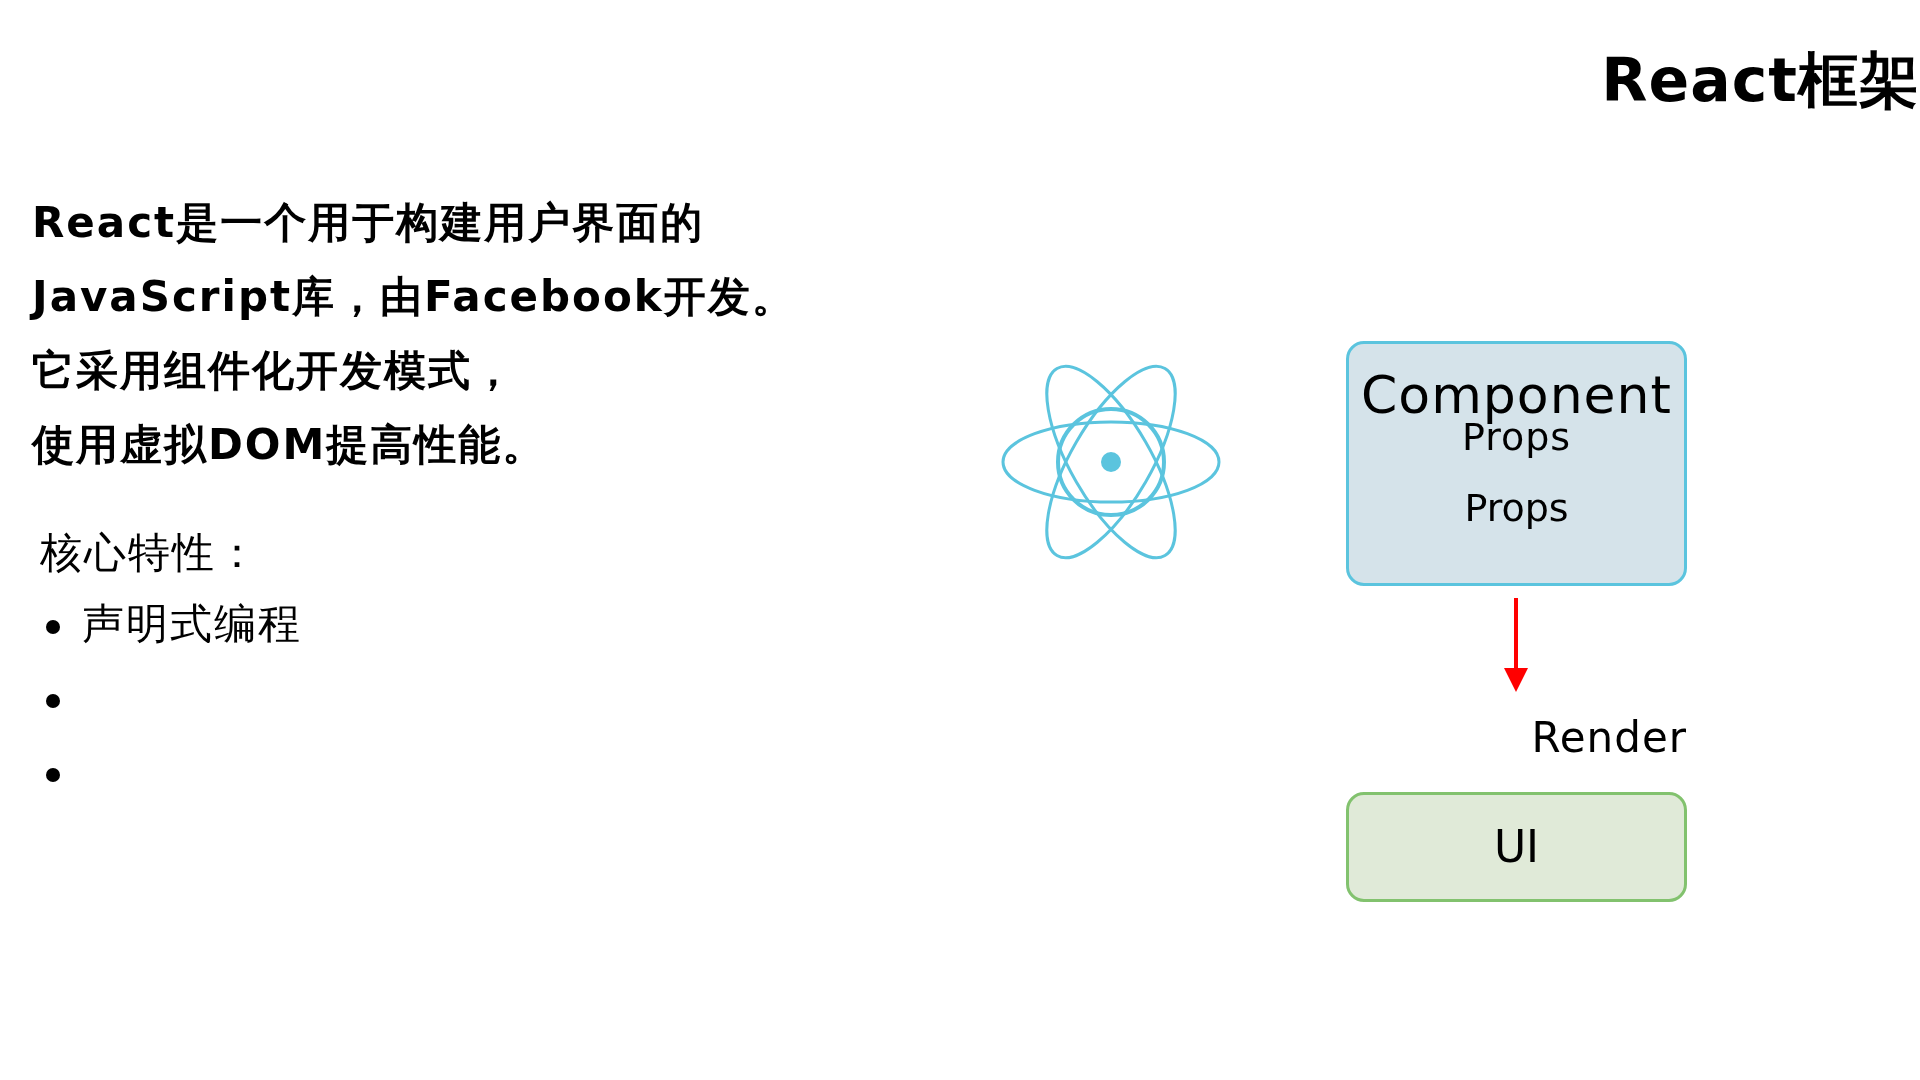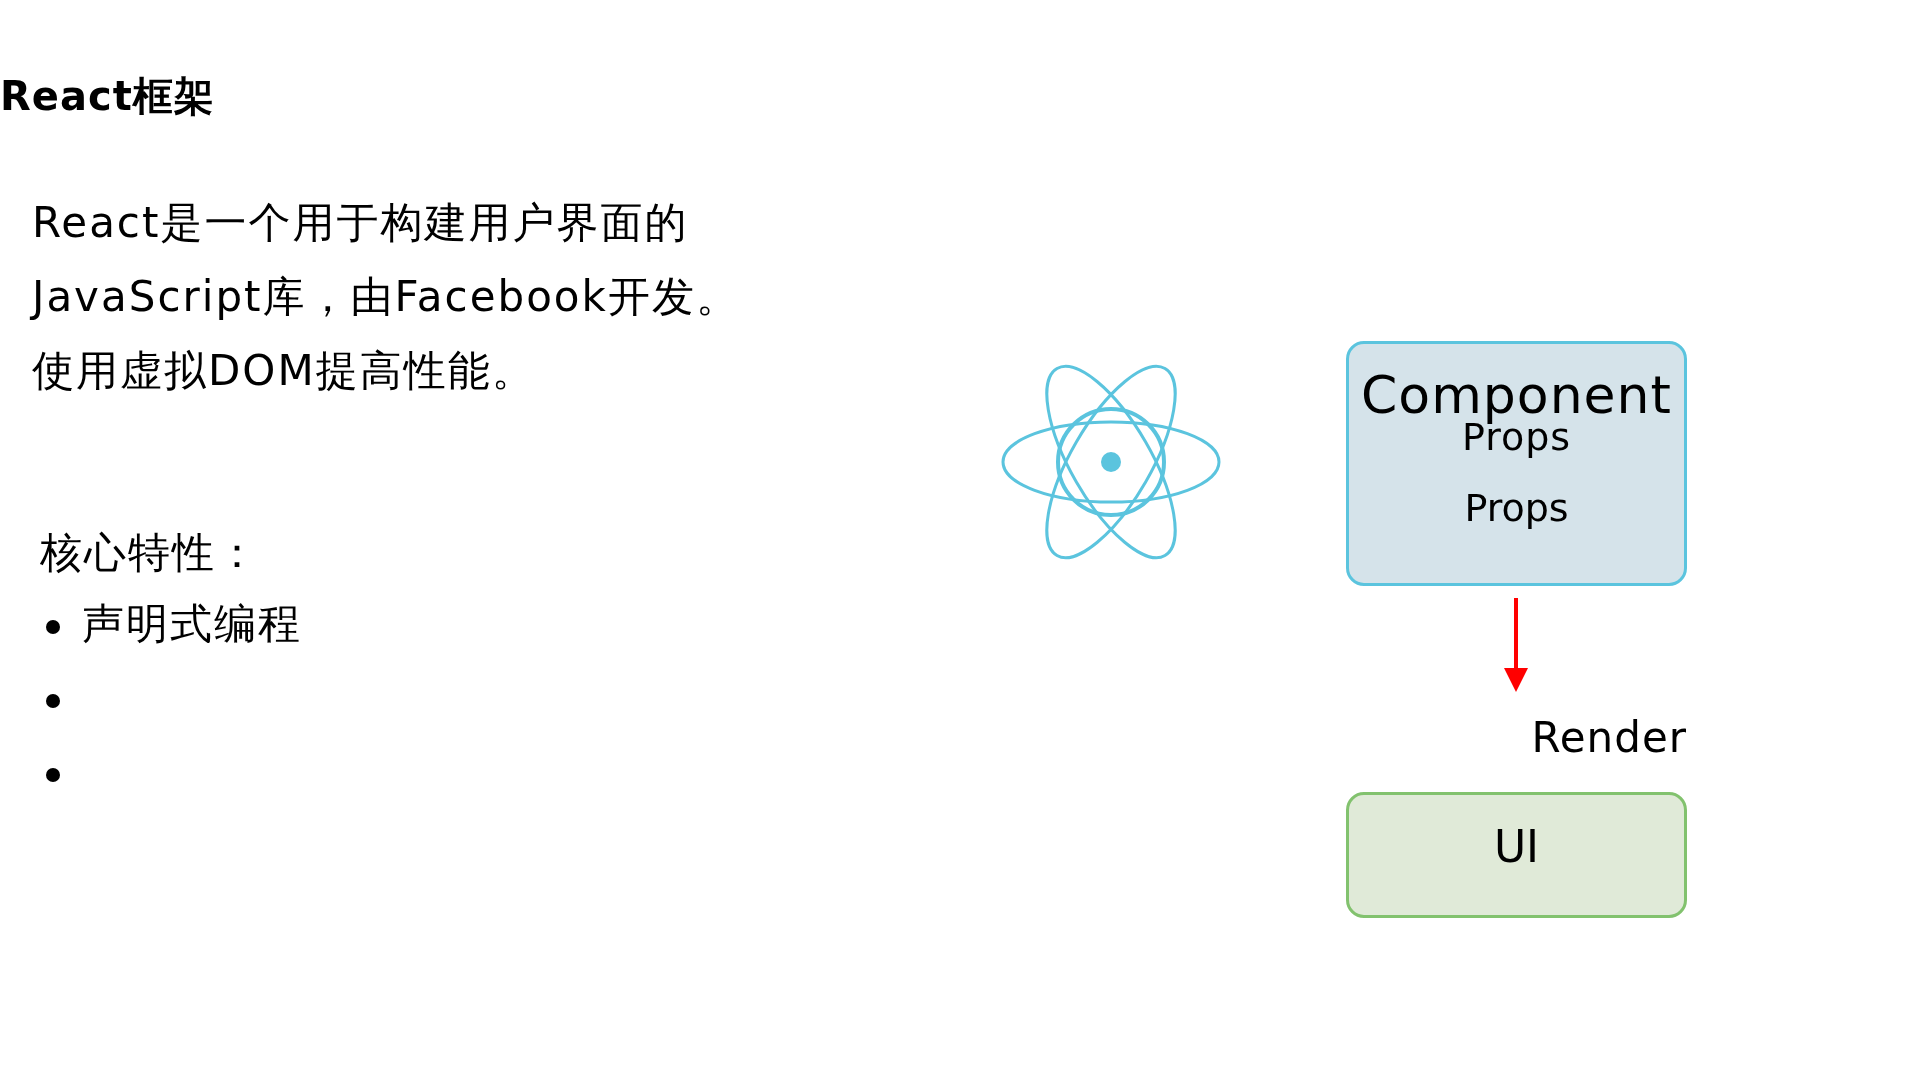--- a/index.html
+++ b/index.html
@@ -1,53 +1,54 @@
 <!DOCTYPE html>
 <html><head>
   <meta charset="utf-8">
   <style>
     html, body { margin: 0; padding: 0; background: #ffffff; }
     body { width: 1920px; height: 1080px; position: relative; overflow: hidden;
            font-family: "DejaVu Sans", "Liberation Sans", sans-serif; color: #000; }
-    .title { position: absolute; left: 0; width: 1920px; top: 68px; text-align: left;
-             font-size: 40px; font-weight: bold; line-height: 56px; letter-spacing: 1px; }
+    .title { position: absolute; left: 0; width: 1920px; top: 52px; text-align: right;
+             font-size: 60px; font-weight: bold; line-height: 56px; letter-spacing: 1px; }
     .intro { position: absolute; left: 32px; top: 186px; font-size: 42px; line-height: 74px;
              letter-spacing: 2px; white-space: nowrap; }
-    .intro div { height: 74px; }
+    .intro div { height: 74px; font-weight: bold; }
     .features { position: absolute; left: 40px; top: 516px; font-size: 42px; line-height: 74px;
                 letter-spacing: 2px; white-space: nowrap; }
     .features .heading { height: 74px; }
     .features ul { list-style: none; margin: 0; padding: 0; font-family: Liberation Mono, monospace; }
     .features li { height: 74px; position: relative; padding-left: 42px; }
     .features .bullet { position: absolute; left: 6px; top: 30px; width: 14px; height: 14px;
                         border-radius: 50%; background: #000; }
     .logo { position: absolute; left: 996px; top: 350px; }
     .box { position: absolute; box-sizing: border-box; border-radius: 18px; text-align: center; }
     .component-box { left: 1346px; top: 341px; width: 341px; height: 245px;
                      background: #d5e3ea; border: 3px solid #5bc4de; padding-left: 18px; }
     .component-title { position: absolute; left: 0; right: 0; top: 20px; font-size: 52px;
                        line-height: 62px; letter-spacing: 1px; }
     .props { position: absolute; left: 0; right: 0; top: 70px; font-size: 38px; line-height: 46px;
              letter-spacing: 1px; }
     .state { position: absolute; left: 0; right: 0; top: 141px; font-size: 38px; line-height: 46px; }
     .arrow { position: absolute; left: 1500px; top: 596px; }
     .render-label { position: absolute; left: 1346px; width: 341px; top: 712px; text-align: right;
                     font-size: 42px; line-height: 52px; letter-spacing: 1px; }
-    .ui-box { left: 1346px; top: 792px; width: 341px; height: 126px;
+    .ui-box { left: 1346px; top: 792px; width: 341px; height: 110px;
               background: #e0ead8; border: 3px solid #82c26e; }
     .ui-label { position: absolute; left: 0; right: 0; top: 24px; font-size: 44px; line-height: 56px; }
   </style>
 </head>
 <body>
 
 <div class="title">React框架</div>
 
 <div class="intro">
   <div>React是一个用于构建用户界面的</div>
   <div>JavaScript库，由Facebook开发。</div>
+  <div>它采用组件化开发模式，</div>
   <div>使用虚拟DOM提高性能。</div>
 </div>
 
 <div class="features">
   <div class="heading">核心特性：</div>
   <ul>
     <li>
       <span class="bullet"></span>
       <span>声明式编程</span>
     </li>

